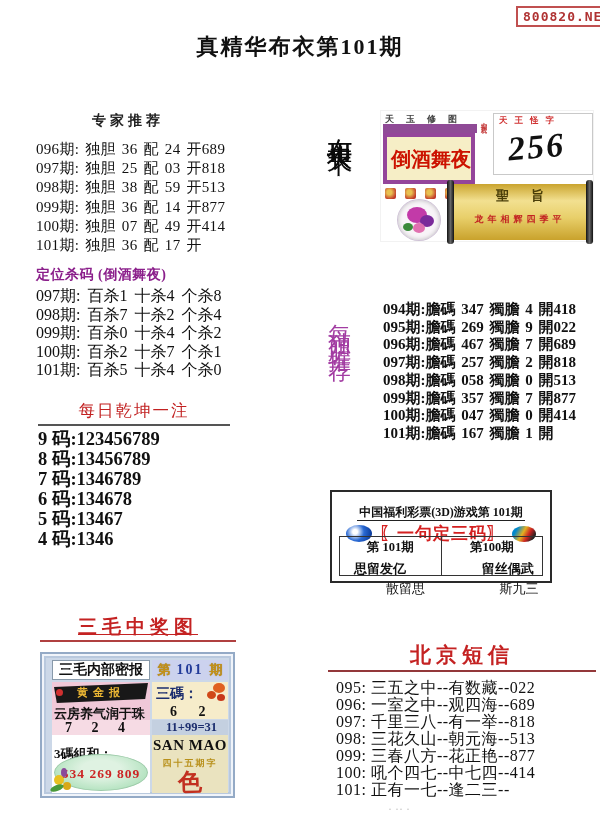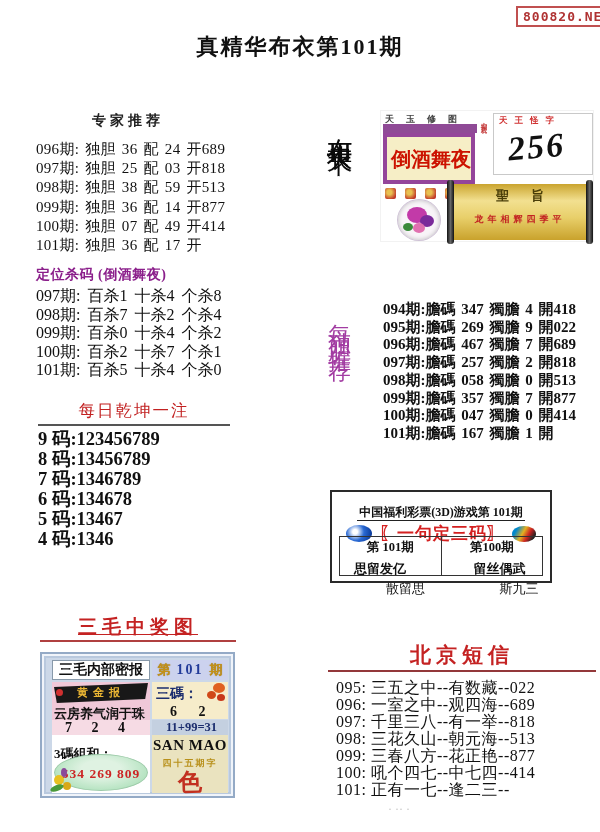--- a/index.html
+++ b/index.html
@@ -81,21 +81,21 @@
     background:radial-gradient(circle at 35% 40%, #fff 12%, #2a6ad4 45%, #0a3a9a 85%); }
   .logoR { width:24px; height:16px; border-radius:50%;
     background:linear-gradient(120deg,#0088cc 20%,#e3b020 45%,#cc2222 65%,#222 85%); }
   .sanma-box .stitle { color:#d42020; font-weight:bold; font-size:17px; letter-spacing:1px; }
   .sanma-table { position:absolute; left:7px; right:7px; top:44px; bottom:5px; border:1px solid #333; display:flex; }
   .sanma-col { flex:1; position:relative; }
   .sanma-col + .sanma-col { border-left:1px solid #333; }
   .sanma-col .per { text-align:center; font-weight:bold; font-size:12.5px; margin-top:2px; }
   .sanma-col .l1 { font-weight:bold; font-size:13px; margin:4px 0 0 14px; }
   .sanma-col .l2 { font-weight:normal; font-size:13px; margin:2px 0 0 46px; }
-  .sanma-col.c2 .l1 { margin-left:32px; }
+  .sanma-col.c2 .l1 { margin-left:32px;text-align:center; }
   .sanma-col.c2 .l2 { margin-left:58px; }
 
   .sec-beijing { left:328px; top:641px; width:268px; }
   .sec-beijing .sec-title { text-align:center; color:#c42222; font-weight:bold; font-size:21px; letter-spacing:5px; }
   .sec-beijing .uline { border-bottom:2px solid #93383a; margin-top:1px; }
   .sec-beijing .rows { margin-top:7px; padding-left:8px; font-size:16px; line-height:17px; letter-spacing:.5px; }
   .sec-beijing .trail { color:#c6c6c6; font-size:12px; padding-left:60px; margin-top:4px; }
 
   .sanmao-head { left:40px; top:614px; width:196px; }
   .sanmao-head .sec-title { text-align:center; color:#c42222; font-weight:bold; font-size:19px; letter-spacing:5px;text-decoration:underline; }

